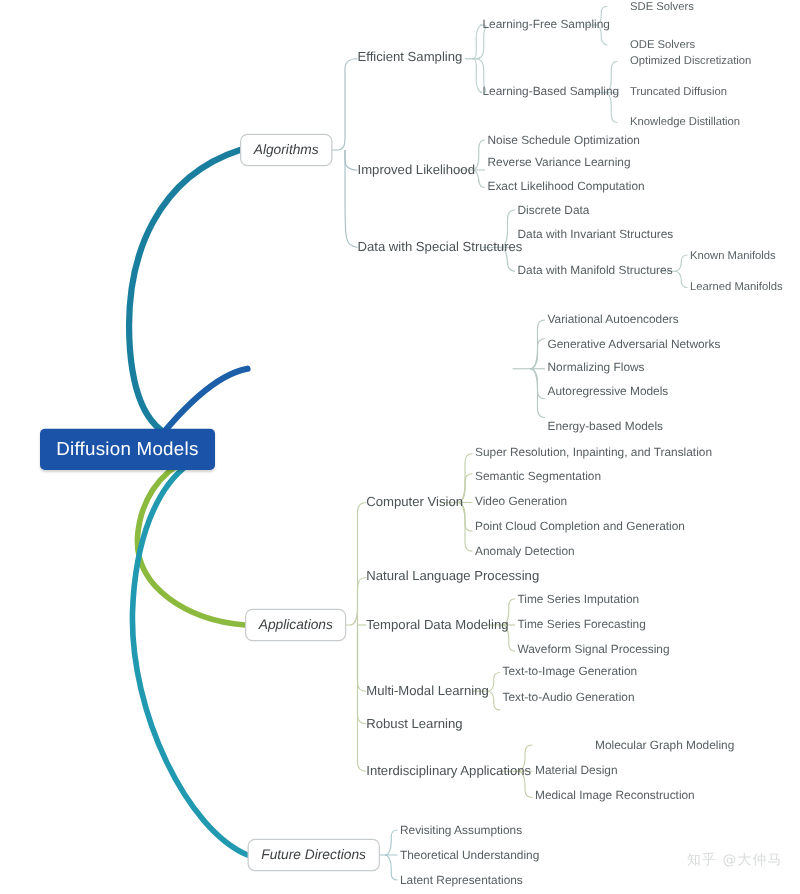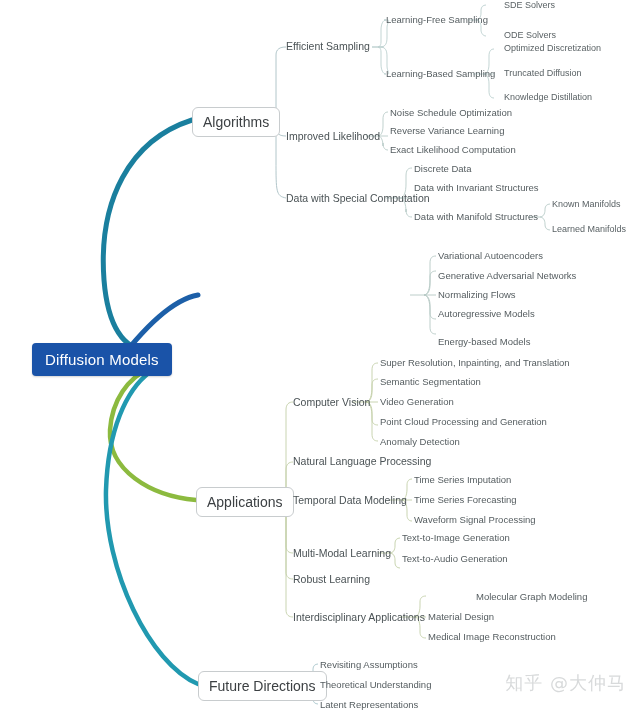--- a/index.html
+++ b/index.html
@@ -41,22 +41,23 @@
     padding: 8px 13px;
     letter-spacing: 0.2px;
     box-shadow: 0 1px 2px rgba(0,0,0,0.18);
   }
   
   .node-l1 {
     background: #ffffff;
     color: #3c4043;
     border: 1px solid #c8ccce;
     border-radius: 6px;
-    font-size: 14px;
+    font-size: 11px;
     padding: 6px 10px;
+    font-style: italic;
   }
   
   .node-l2 {
     color: #4a5255;
     font-size: 10.5px;
   }
   
   .node-l3 {
     color: #555d60;
     font-size: 9.5px;
@@ -64,21 +65,21 @@
   
   .node-l4 {
     color: #5a6265;
     font-size: 9px;
   }
   .watermark {
     position: absolute;
     right: 14px;
     bottom: 20px;
     color: #d8dadb;
-    font-size: 18px;
+    font-size: 11px;
     letter-spacing: 1px;
     font-family: "DejaVu Sans", sans-serif;
   }
 </style>
 </head>
 <body>
 
 <div id="mindmap-root">
 
   <svg class="links" viewBox="0 0 640 715">
@@ -203,40 +204,40 @@
   <div class="node node-l3" style="left:386px; top:68px;">Learning-Based Sampling</div>
   <div class="node node-l4" style="left:504px; top:43px;">Optimized Discretization</div>
   <div class="node node-l4" style="left:504px; top:68px;">Truncated Diffusion</div>
   <div class="node node-l4" style="left:504px; top:92px;">Knowledge Distillation</div>
 
   <div class="node node-l2" style="left:286px; top:130px;">Improved Likelihood</div>
   <div class="node node-l3" style="left:390px; top:107px;">Noise Schedule Optimization</div>
   <div class="node node-l3" style="left:390px; top:125px;">Reverse Variance Learning</div>
   <div class="node node-l3" style="left:390px; top:144px;">Exact Likelihood Computation</div>
 
-  <div class="node node-l2" style="left:286px; top:192px;">Data with Special Computation</div>
+  <div class="node node-l2" style="left:286px; top:192px;">Data with Special Structures</div>
   <div class="node node-l3" style="left:414px; top:163px;">Discrete Data</div>
   <div class="node node-l3" style="left:414px; top:182px;">Data with Invariant Structures</div>
   <div class="node node-l3" style="left:414px; top:211px;">Data with Manifold Structures</div>
   <div class="node node-l4" style="left:552px; top:199px;">Known Manifolds</div>
   <div class="node node-l4" style="left:552px; top:224px;">Learned Manifolds</div>
 
   <div class="node node-l3" style="left:438px; top:250px;text-align:right;">Variational Autoencoders</div>
   <div class="node node-l3" style="left:438px; top:270px;">Generative Adversarial Networks</div>
   <div class="node node-l3" style="left:438px; top:289px;">Normalizing Flows</div>
   <div class="node node-l3" style="left:438px; top:308px;">Autoregressive Models</div>
   <div class="node node-l3" style="left:438px; top:336px;">Energy-based Models</div>
 
   <div class="node node-l1" style="left:196px; top:487px;">Applications</div>
 
   <div class="node node-l2" style="left:293px; top:396px;text-align:right;">Computer Vision</div>
   <div class="node node-l3" style="left:380px; top:357px;">Super Resolution, Inpainting, and Translation</div>
   <div class="node node-l3" style="left:380px; top:376px;">Semantic Segmentation</div>
   <div class="node node-l3" style="left:380px; top:396px;">Video Generation</div>
-  <div class="node node-l3" style="left:380px; top:416px;">Point Cloud Processing and Generation</div>
+  <div class="node node-l3" style="left:380px; top:416px;">Point Cloud Completion and Generation</div>
   <div class="node node-l3" style="left:380px; top:436px;">Anomaly Detection</div>
 
   <div class="node node-l2" style="left:293px; top:455px;">Natural Language Processing</div>
 
   <div class="node node-l2" style="left:293px; top:494px;">Temporal Data Modeling</div>
   <div class="node node-l3" style="left:414px; top:474px;">Time Series Imputation</div>
   <div class="node node-l3" style="left:414px; top:494px;">Time Series Forecasting</div>
   <div class="node node-l3" style="left:414px; top:514px;">Waveform Signal Processing</div>
 
   <div class="node node-l2" style="left:293px; top:547px;">Multi-Modal Learning</div>

